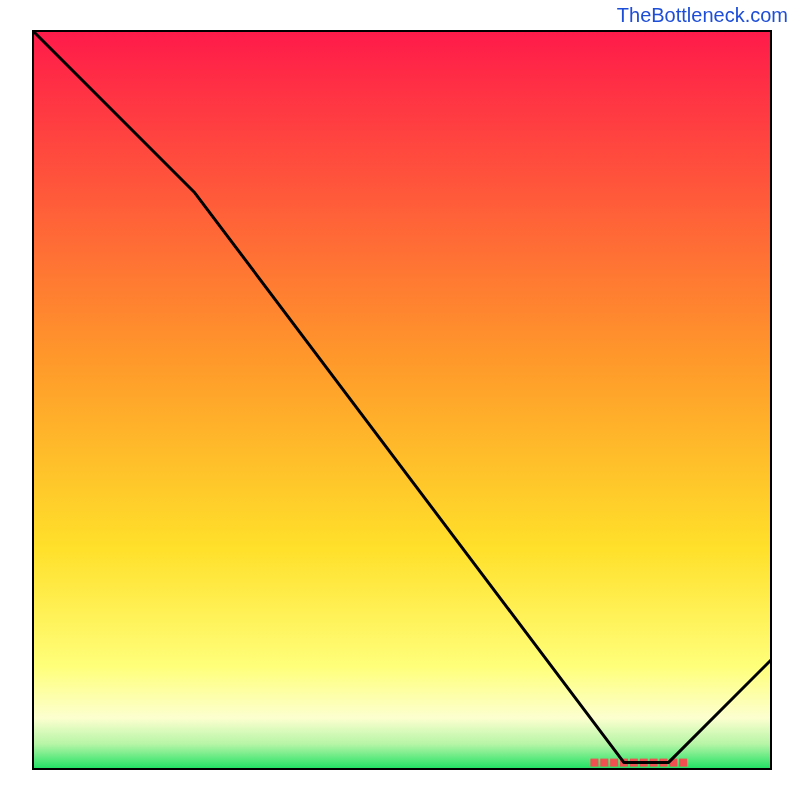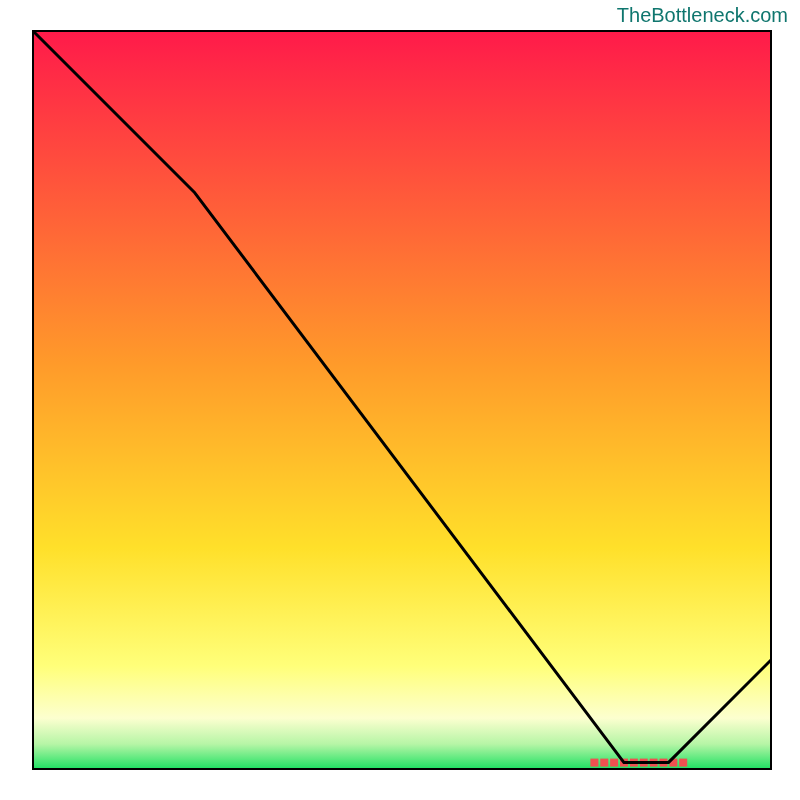--- a/index.html
+++ b/index.html
@@ -16,21 +16,21 @@
     width: 800px;
     height: 800px;
     position: relative;
   }
   .attribution {
     position: absolute;
     top: 4px;
     right: 12px;
     font-size: 20px;
     font-weight: normal;
-    color: #0f766e;
+    color: #1d4ed8;
     font-family: Arial, Helvetica, sans-serif;
     letter-spacing: 0px;
   }
   .chart-area {
     position: absolute;
     left: 32px;
     top: 30px;
     width: 740px;
     height: 740px;
   }

